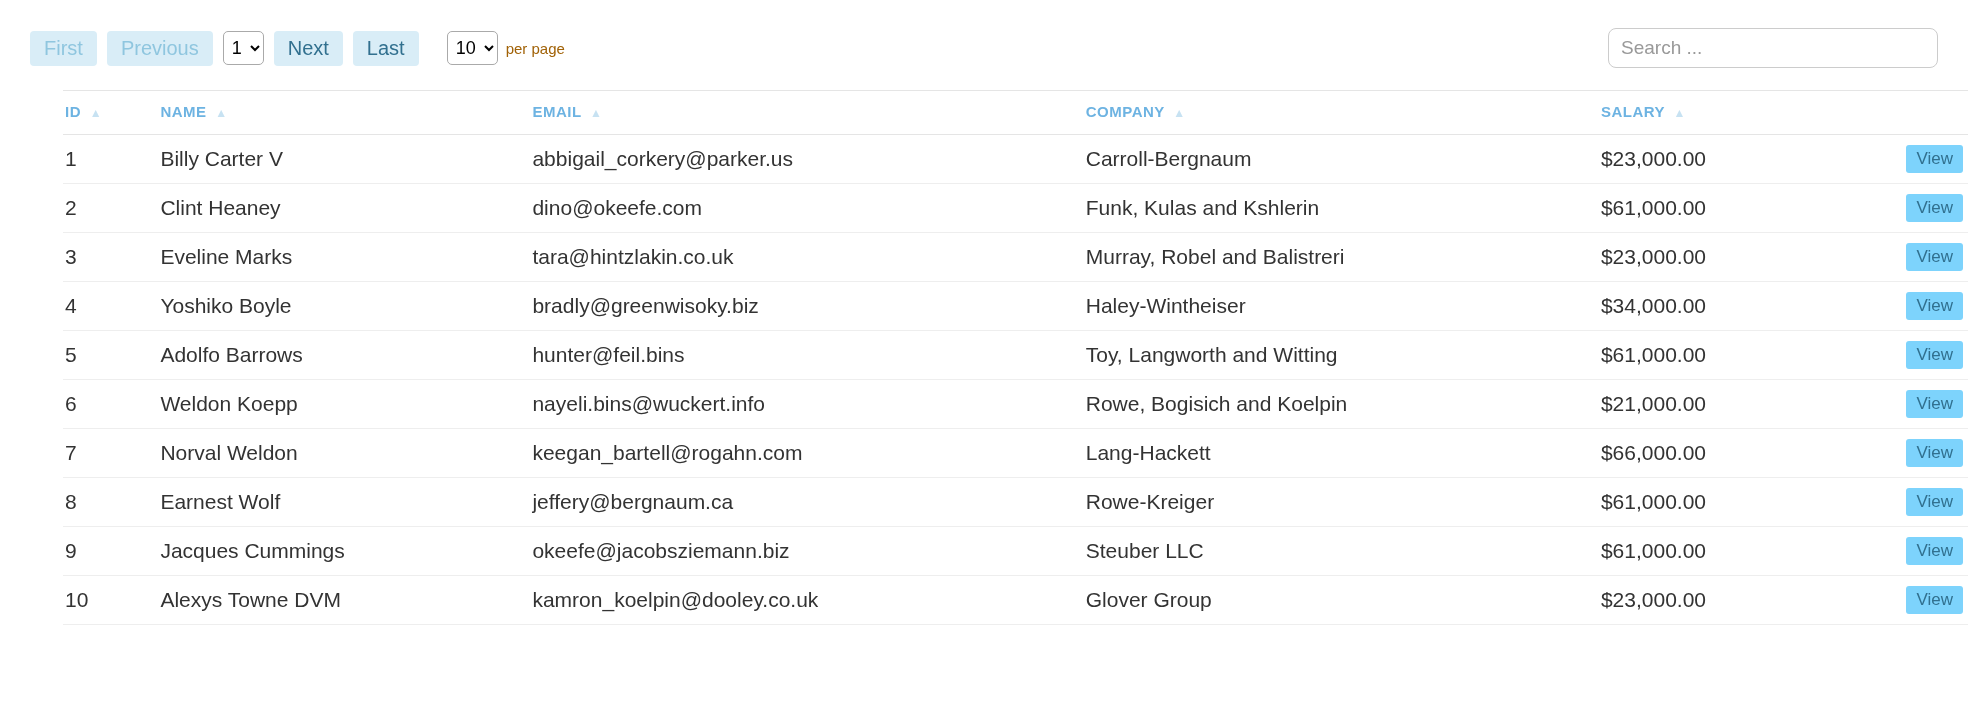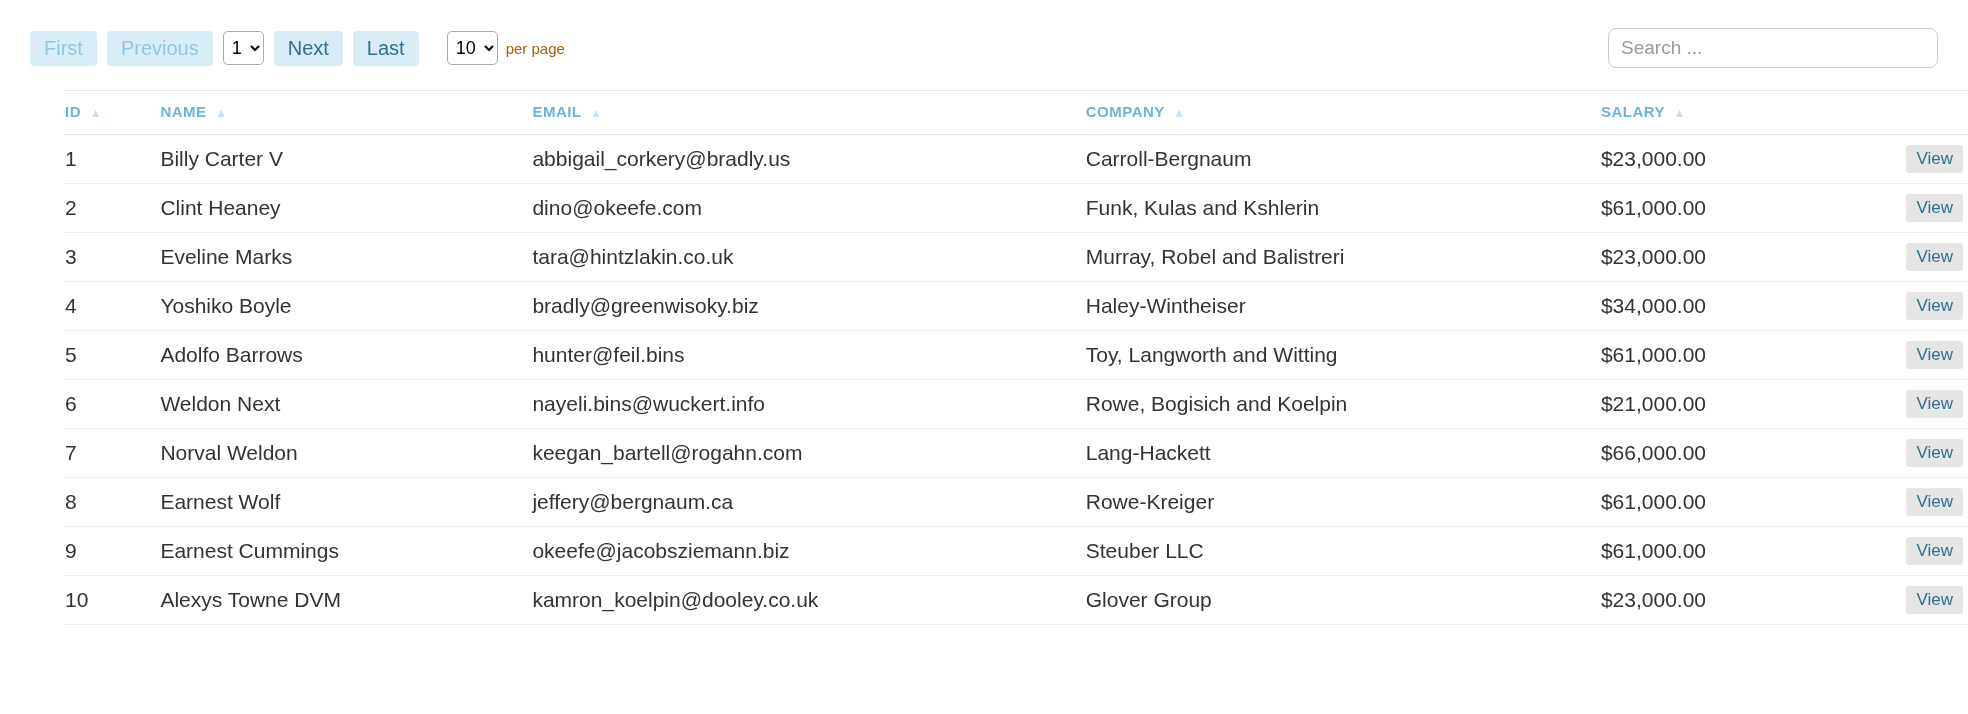--- a/index.html
+++ b/index.html
@@ -90,21 +90,21 @@
   table.data tbody td {
     padding: 10px 8px 10px 2px;
     border-bottom: 1px solid #eee;
     font-size: 21px;
     color: #333;
     white-space: nowrap;
     overflow: hidden;
     text-overflow: ellipsis;
   }
   .btn-view {
-    background: #e5e5e5;
+    background: #7dd3fc;
     color: #31708f;
     border: none;
     border-radius: 3px;
     padding: 4px 10px;
     font-size: 17px;
     cursor: pointer;
     font-family: inherit;
   }
   th.col-id, td.col-id { width: 5%; }
   th.col-name, td.col-name { width: 19.5%; }
@@ -160,21 +160,21 @@
         <span>SALARY</span>
         <span class="sort-icon">▲</span>
       </th>
       <th class="col-action"></th>
     </tr>
   </thead>
   <tbody id="table-body">
       <tr>
         <td class="col-id">1</td>
         <td class="col-name">Billy Carter V</td>
-        <td class="col-email">abbigail_corkery@bradly.us</td>
+        <td class="col-email">abbigail_corkery@parker.us</td>
         <td class="col-company">Carroll-Bergnaum</td>
         <td class="col-salary">$23,000.00</td>
         <td class="col-action"><button class="btn-view">View</button></td>
       </tr>
       <tr>
         <td class="col-id">2</td>
         <td class="col-name">Clint Heaney</td>
         <td class="col-email">dino@okeefe.com</td>
         <td class="col-company">Funk, Kulas and Kshlerin</td>
         <td class="col-salary">$61,000.00</td>
@@ -199,21 +199,21 @@
       <tr>
         <td class="col-id">5</td>
         <td class="col-name">Adolfo Barrows</td>
         <td class="col-email">hunter@feil.bins</td>
         <td class="col-company">Toy, Langworth and Witting</td>
         <td class="col-salary">$61,000.00</td>
         <td class="col-action"><button class="btn-view">View</button></td>
       </tr>
       <tr>
         <td class="col-id">6</td>
-        <td class="col-name">Weldon Next</td>
+        <td class="col-name">Weldon Koepp</td>
         <td class="col-email">nayeli.bins@wuckert.info</td>
         <td class="col-company">Rowe, Bogisich and Koelpin</td>
         <td class="col-salary">$21,000.00</td>
         <td class="col-action"><button class="btn-view">View</button></td>
       </tr>
       <tr>
         <td class="col-id">7</td>
         <td class="col-name">Norval Weldon</td>
         <td class="col-email">keegan_bartell@rogahn.com</td>
         <td class="col-company">Lang-Hackett</td>
@@ -223,21 +223,21 @@
       <tr>
         <td class="col-id">8</td>
         <td class="col-name">Earnest Wolf</td>
         <td class="col-email">jeffery@bergnaum.ca</td>
         <td class="col-company">Rowe-Kreiger</td>
         <td class="col-salary">$61,000.00</td>
         <td class="col-action"><button class="btn-view">View</button></td>
       </tr>
       <tr>
         <td class="col-id">9</td>
-        <td class="col-name">Earnest Cummings</td>
+        <td class="col-name">Jacques Cummings</td>
         <td class="col-email">okeefe@jacobsziemann.biz</td>
         <td class="col-company">Steuber LLC</td>
         <td class="col-salary">$61,000.00</td>
         <td class="col-action"><button class="btn-view">View</button></td>
       </tr>
       <tr>
         <td class="col-id">10</td>
         <td class="col-name">Alexys Towne DVM</td>
         <td class="col-email">kamron_koelpin@dooley.co.uk</td>
         <td class="col-company">Glover Group</td>

